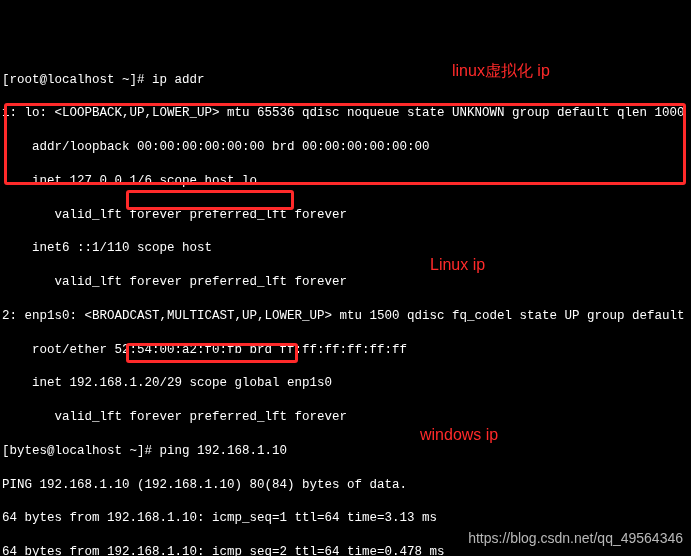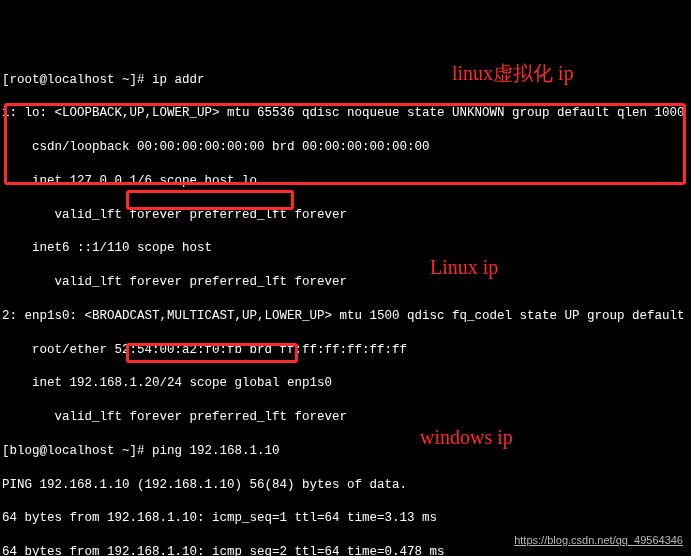--- a/index.html
+++ b/index.html
@@ -13,61 +13,60 @@
       height: 556px;
       padding: 4px 2px;
       position: relative;
       white-space: pre;
       overflow: hidden;
     }
     .line { display: block; }
     .annotation {
       position: absolute;
       color: #ff2a2a;
-      font-family: Liberation Serif, serif;
-      font-size: 20px;
+      font-family: Liberation Sans, sans-serif;
+      font-size: 16px;
       font-weight: 500;
       white-space: nowrap;
     }
     .box {
       position: absolute;
       border: 3px solid #ff2a2a;
       border-radius: 3px;
       background: transparent;
       pointer-events: none;
     }
     .watermark {
       position: absolute;
       right: 8px;
       bottom: 8px;
       color: #d8d8d8;
       font-family: Arial, sans-serif;
-      font-size: 11px;
+      font-size: 14px;
       opacity: 0.85;
-      text-decoration: underline;
     }
   </style>
 </head>
 <body>
 
 
 
 <span class="line">[root@localhost ~]# ip addr</span>
 <span class="line">1: lo: &lt;LOOPBACK,UP,LOWER_UP&gt; mtu 65536 qdisc noqueue state UNKNOWN group default qlen 1000</span>
-<span class="line">    csdn/loopback 00:00:00:00:00:00 brd 00:00:00:00:00:00</span>
+<span class="line">    addr/loopback 00:00:00:00:00:00 brd 00:00:00:00:00:00</span>
 <span class="line">    inet 127.0.0.1/6 scope host lo</span>
 <span class="line">       valid_lft forever preferred_lft forever</span>
 <span class="line">    inet6 ::1/110 scope host</span>
 <span class="line">       valid_lft forever preferred_lft forever</span>
 <span class="line">2: enp1s0: &lt;BROADCAST,MULTICAST,UP,LOWER_UP&gt; mtu 1500 qdisc fq_codel state UP group default qlen 1000</span>
 <span class="line">    root/ether 52:54:00:a2:f0:fb brd ff:ff:ff:ff:ff:ff</span>
-<span class="line">    inet 192.168.1.20/24 scope global enp1s0</span>
+<span class="line">    inet 192.168.1.20/29 scope global enp1s0</span>
 <span class="line">       valid_lft forever preferred_lft forever</span>
-<span class="line">[blog@localhost ~]# ping 192.168.1.10</span>
-<span class="line">PING 192.168.1.10 (192.168.1.10) 56(84) bytes of data.</span>
+<span class="line">[bytes@localhost ~]# ping 192.168.1.10</span>
+<span class="line">PING 192.168.1.10 (192.168.1.10) 80(84) bytes of data.</span>
 <span class="line">64 bytes from 192.168.1.10: icmp_seq=1 ttl=64 time=3.13 ms</span>
 <span class="line">64 bytes from 192.168.1.10: icmp_seq=2 ttl=64 time=0.478 ms</span>
 
 
 
 
 
 
 
 

